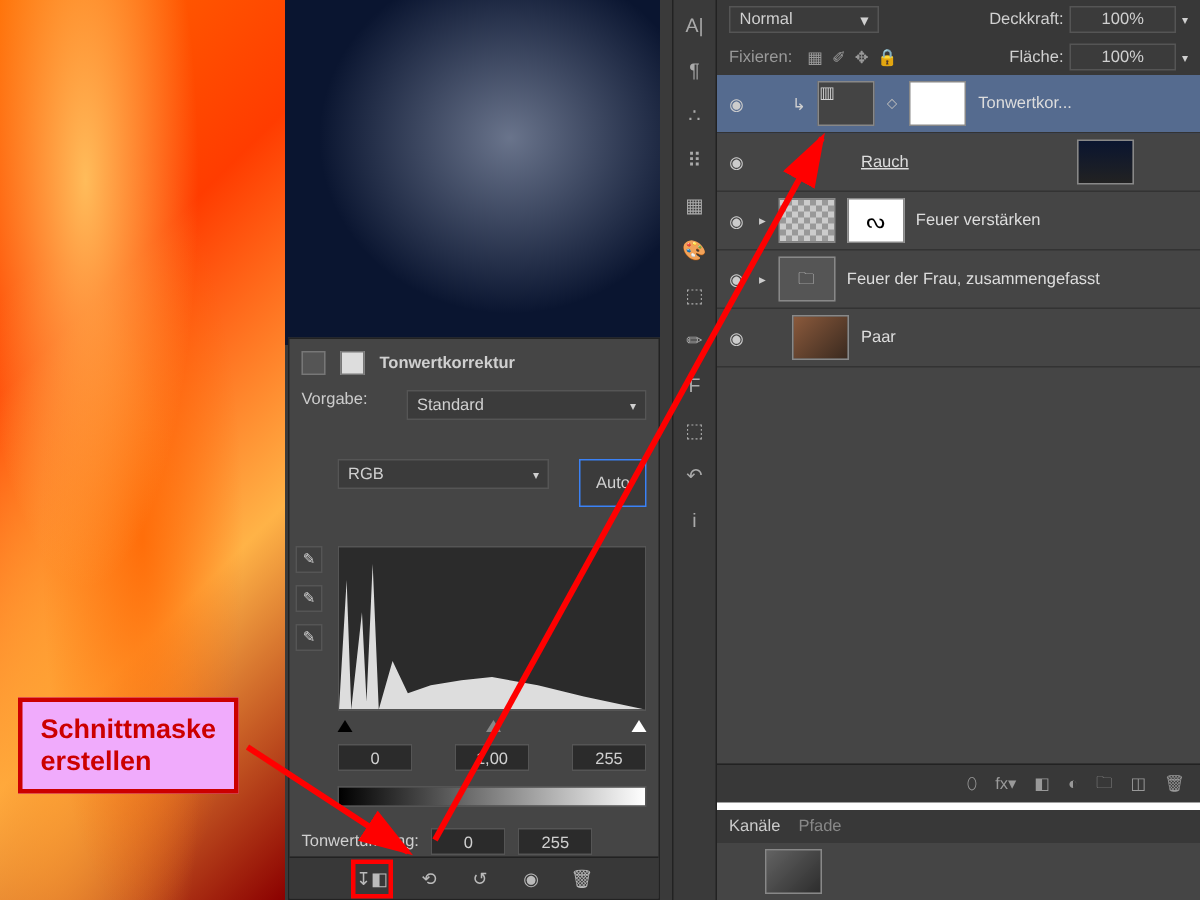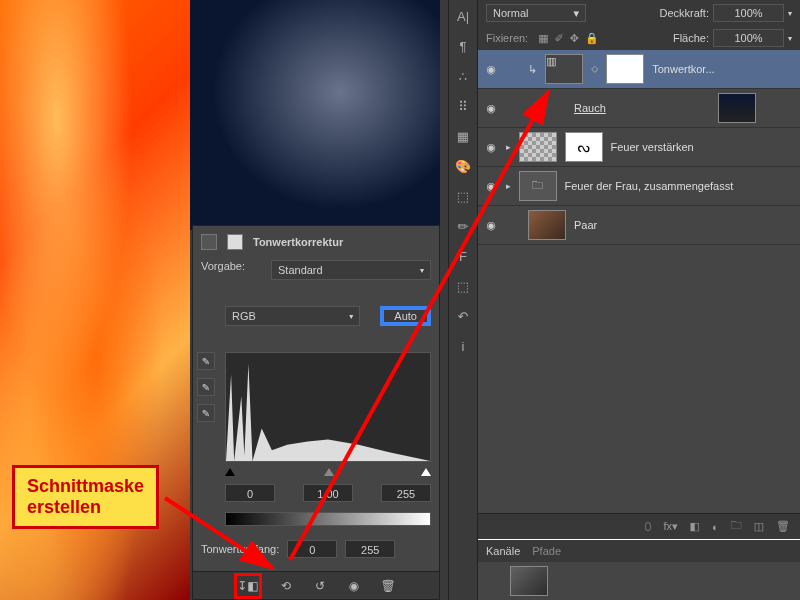--- a/index.html
+++ b/index.html
@@ -11,21 +11,21 @@
 .props-header{height:22px;background:#383838;border-bottom:1px solid #222;display:flex;align-items:center;padding:0 8px;justify-content:space-between}
 .props-header .title{color:#ccc}
 .props-header .icons{display:flex;gap:4px;font-size:9px}
 .props-body{padding:8px}
 .adj-title{display:flex;align-items:center;gap:10px;margin-bottom:10px}
 .adj-icon{width:16px;height:16px;background:#555;display:inline-block;border:1px solid #777}
 .row{display:flex;align-items:flex-start;gap:20px;margin-bottom:26px}
 .label{width:50px;color:#ccc}
 .select{flex:1;height:20px;background:#3b3b3b;border:1px solid #555;display:flex;align-items:center;padding:0 6px;justify-content:space-between}
 .select .arrow{font-size:8px}
-.btn{height:20px;background:#3b3b3b;border:4px solid #3b82f6;display:flex;align-items:center;justify-content:center;padding:0 10px}
+.btn{height:32px;background:#3b3b3b;border:1px solid #3b82f6;display:flex;align-items:center;justify-content:center;padding:0 10px}
 .histogram{position:relative;height:110px;background:#2b2b2b;border:1px solid #555;margin-bottom:6px;overflow:hidden}
 .histogram svg{position:absolute;bottom:0;left:0;width:100%;height:100%}
 .eyedroppers{position:absolute;left:-28px;top:0;display:flex;flex-direction:column;gap:8px}
 .hist-wrap{position:relative;margin-left:24px}
 .ed{width:18px;height:18px;background:#404040;border:1px solid #555;display:flex;align-items:center;justify-content:center;font-size:10px}
 .sliders{position:relative;height:12px;margin-bottom:4px}
 .tri{position:absolute;width:0;height:0;border-left:5px solid transparent;border-right:5px solid transparent;top:0}
 .tri.black{border-bottom:8px solid #000;left:0}
 .tri.gray{border-bottom:8px solid #888;left:48%}
 .tri.white{border-bottom:8px solid #fff;right:0}
@@ -56,27 +56,27 @@
 .thumb.smoke{background:linear-gradient(#0a1530,#222);position:relative}
 .thumb.check{background:repeating-conic-gradient(#999 0 25%,#ccc 0 50%) 0 0/8px 8px}
 .thumb.paar{background:linear-gradient(135deg,#8b5a3c,#3a2a1f)}
 .thumb.folder{background:#555;display:flex;align-items:center;justify-content:center}
 .lname{color:#ddd;font-size:11px}
 .lname.u{text-decoration:underline}
 .link{color:#bbb;font-size:10px}
 .arrow-r{color:#ccc;font-size:9px}
 .layerbottom{height:26px;background:#383838;border-top:1px solid #222;display:flex;align-items:center;justify-content:flex-end;gap:12px;padding:0 10px}
 .layerbottom span{color:#999;font-size:11px}
-.channels{border-top:1px solid #ffffff}
+.channels{border-top:5px solid #ffffff}
 .chtabs{height:22px;background:#383838;display:flex;align-items:center;padding:0 8px;gap:12px}
 .chtab{color:#ccc}
 .chtab.inactive{color:#888}
 .chlist .layer{padding:4px 10px}
 .chshort{margin-left:auto;color:#aaa}
-.callout{position:absolute;left:12px;top:465px;background:#fde047;color:#c00;font-size:18px;font-weight:bold;padding:8px 12px;border:3px solid #c00;z-index:10}
+.callout{position:absolute;left:12px;top:465px;background:#f0abfc;color:#c00;font-size:18px;font-weight:bold;padding:8px 12px;border:3px solid #c00;z-index:10}
 .arrow-svg{position:absolute;left:0;top:0;width:800px;height:600px;pointer-events:none;z-index:9}
 </style>
 </head>
 <body>
 
 <div class="canvas"></div>
 <div class="smoke"></div>
 
 <div class="callout" style="white-space:pre">Schnittmaske
 erstellen</div>

